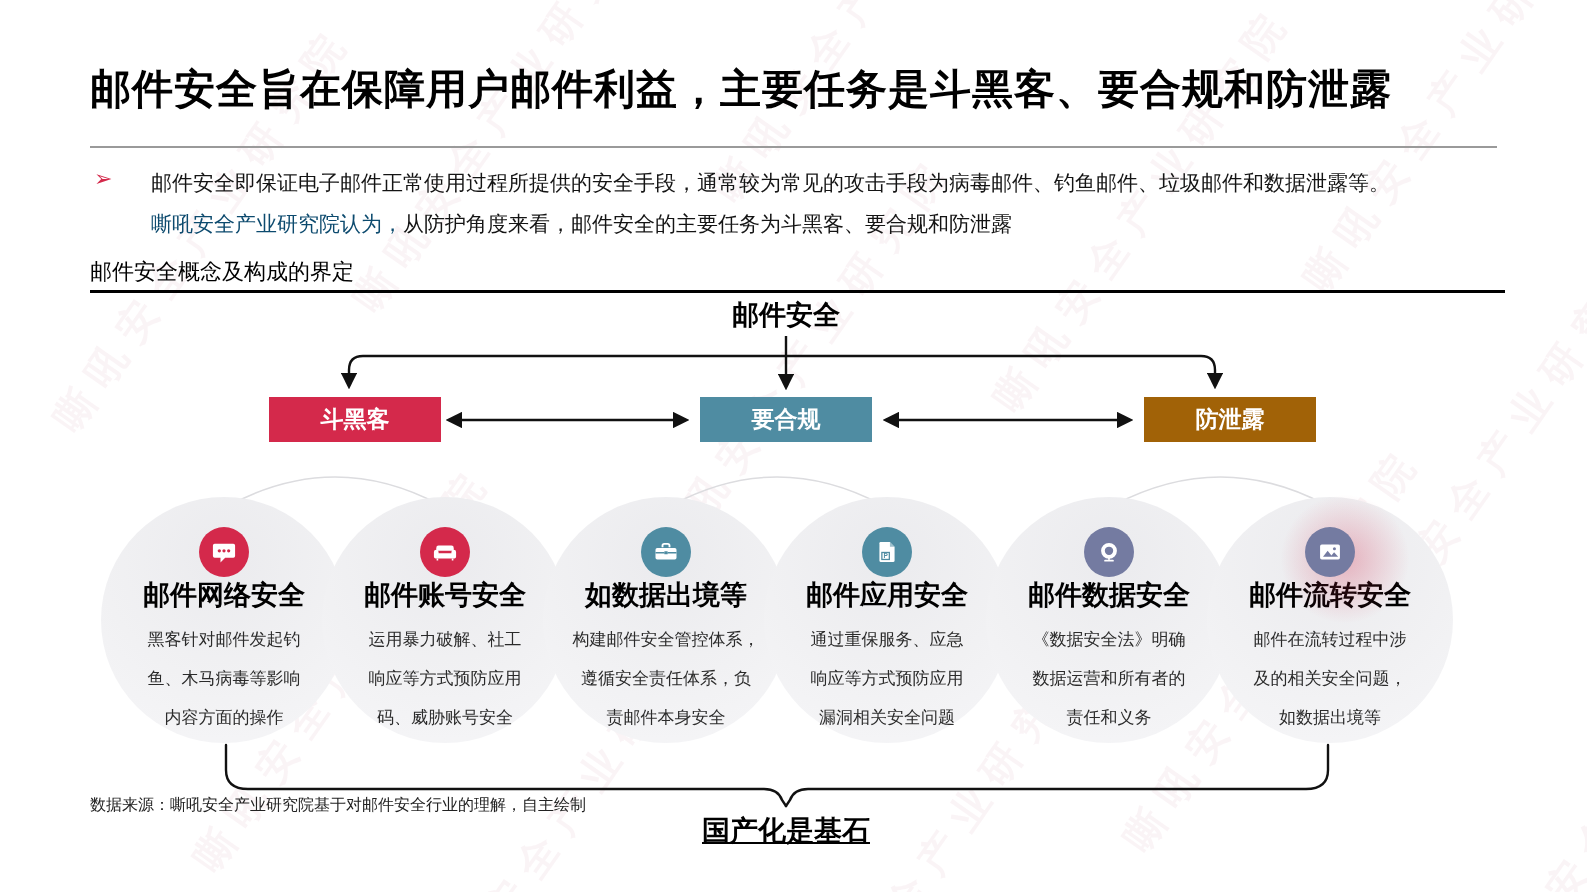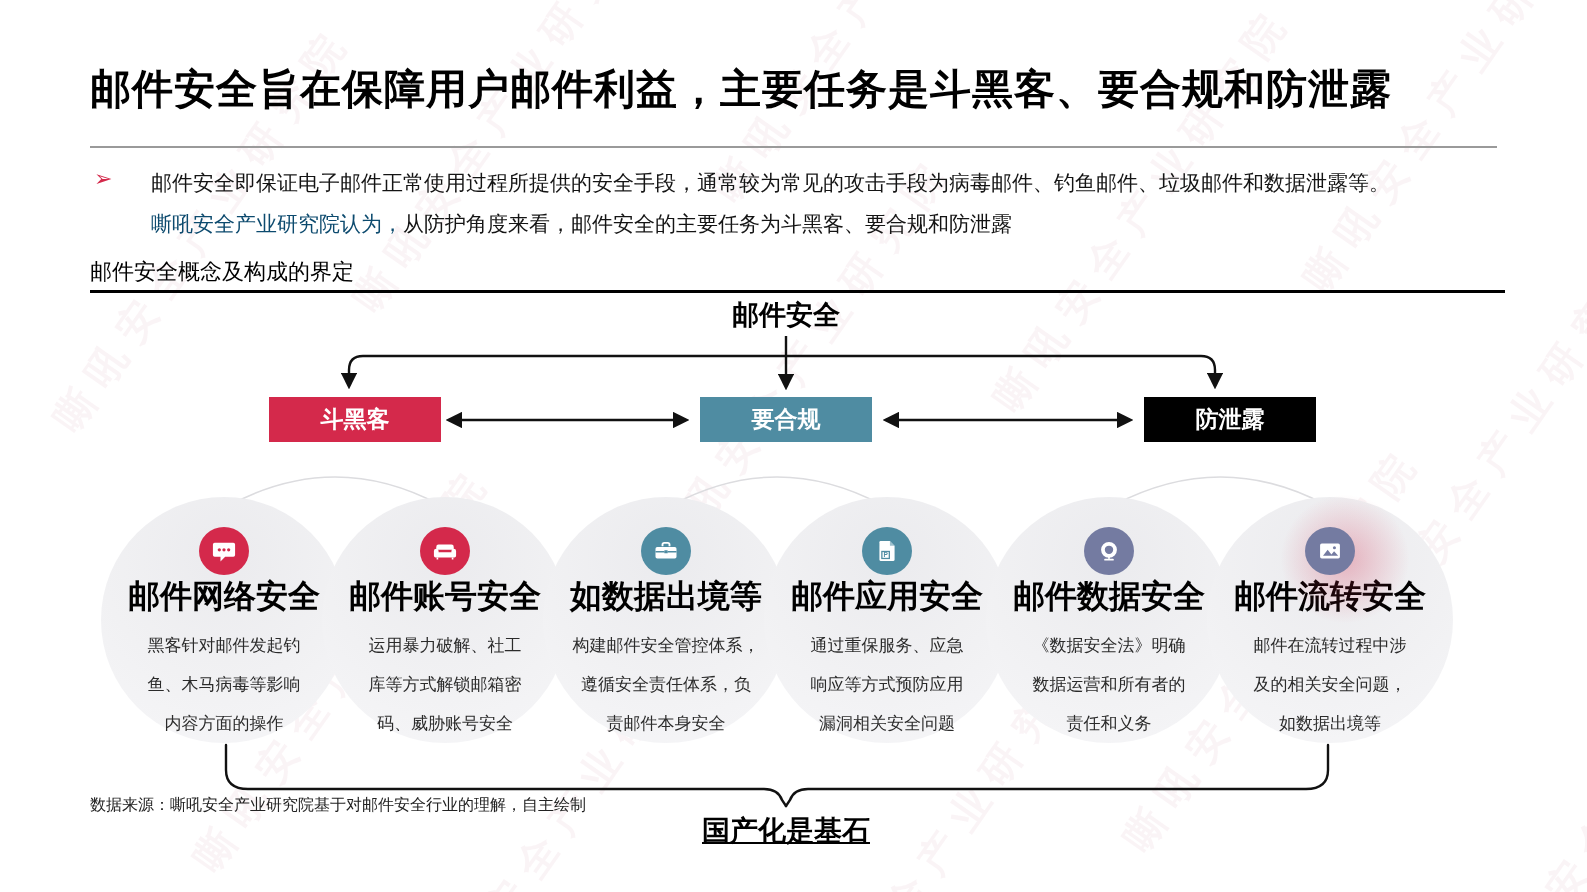--- a/index.html
+++ b/index.html
@@ -32,21 +32,21 @@
   #branch-0 { left:269px; } #branch-1 { left:700px; } #branch-2 { left:1144px; }
 
   .card { position:absolute; top:497px; width:246px; height:246px; border-radius:50%;
           background:radial-gradient(circle at 50% 25%, #ebebee 0%, #f1f1f3 55%, #f6f6f8 100%);
           z-index:2; display:flex; flex-direction:column; align-items:center; }
   #card-0 { left:101px; } #card-1 { left:322px; } #card-2 { left:543px; }
   #card-3 { left:764px; } #card-4 { left:986px; } #card-5 { left:1207px; }
 
   .icon-badge { margin-top:30px; width:50px; height:50px; border-radius:50%;
                 display:flex; align-items:center; justify-content:center; position:relative; z-index:1; }
-  .card-title { margin-top:0; font-size:32px; font-weight:800; color:#000; }
+  .card-title { margin-top:0; font-size:27px; font-weight:800; color:#000; }
   .card-desc  { margin-top:7px; font-size:17px; line-height:39px; color:#2b2b2b; text-align:center; white-space:pre-line; }
   .glow { position:absolute; left:68px; top:-8px; width:140px; height:140px; border-radius:50%;
           background:radial-gradient(circle, rgba(212,41,75,0.30) 0%, rgba(212,41,75,0) 65%); z-index:0; }
 
   .foundation-label { position:absolute; left:660px; top:812px; width:252px; text-align:center;
                       font-size:28px; font-weight:900; color:#000; z-index:2;text-decoration:underline; }
   .source-note { position:absolute; left:90px; top:795px; font-size:16px; color:#222; z-index:2; }
 </style>
 </head>
 <body>
@@ -99,21 +99,21 @@
     <path d="M449 420 L686 420" stroke="#111" stroke-width="2.4" fill="none" marker-start="url(#arw)" marker-end="url(#arw)"></path>
     <path d="M886 420 L1130 420" stroke="#111" stroke-width="2.4" fill="none" marker-start="url(#arw)" marker-end="url(#arw)"></path>
 
     <path d="M226 745 L226 770 Q226 789 248 789 L764 789 Q778 789 782 800 L786 806" stroke="#111" stroke-width="2.4" fill="none" stroke-linecap="round"></path>
     <path d="M1328 745 L1328 770 Q1328 789 1306 789 L808 789 Q794 789 790 800 L786 806" stroke="#111" stroke-width="2.4" fill="none" stroke-linecap="round"></path>
   </svg>
 
   <div class="root-label">邮件安全</div>
   <div class="branch-box" id="branch-0" style="background: rgb(212, 41, 75);">斗黑客</div>
   <div class="branch-box" id="branch-1" style="background: rgb(79, 140, 162);">要合规</div>
-  <div class="branch-box" id="branch-2" style="background: #000000;">防泄露</div>
+  <div class="branch-box" id="branch-2" style="background: #a16207;">防泄露</div>
 
   <div class="card" id="card-0">
     <div class="icon-badge" style="background: rgb(212, 41, 75); color: rgb(212, 41, 75);">
       <svg viewBox="0 0 24 24" width="28" height="28">
         <path fill="#fff" d="M4 5h16a1.5 1.5 0 0 1 1.5 1.5v9A1.5 1.5 0 0 1 20 17h-7l-4 4v-4H4a1.5 1.5 0 0 1-1.5-1.5v-9A1.5 1.5 0 0 1 4 5z"></path>
         <circle cx="8" cy="11" r="1.4" fill="currentColor"></circle>
         <circle cx="12" cy="11" r="1.4" fill="currentColor"></circle>
         <circle cx="16" cy="11" r="1.4" fill="currentColor"></circle>
       </svg>
     </div>
@@ -126,21 +126,21 @@
   <div class="card" id="card-1">
     <div class="icon-badge" style="background: rgb(212, 41, 75); color: rgb(212, 41, 75);">
       <svg viewBox="0 0 24 24" width="28" height="28">
         <path fill="#fff" d="M6.5 6.5h11a2 2 0 0 1 2 2V11h-15V8.5a2 2 0 0 1 2-2z"></path>
         <path fill="#fff" d="M4.5 10a2 2 0 0 1 2 2v1h11v-1a2 2 0 0 1 4 0v4a1.5 1.5 0 0 1-1.5 1.5H4A1.5 1.5 0 0 1 2.5 16v-4a2 2 0 0 1 2-2z"></path>
         <path stroke="#fff" stroke-width="1.4" d="M5.5 17.5v1.8M18.5 17.5v1.8"></path>
       </svg>
     </div>
     <div class="card-title">邮件账号安全</div>
     <div class="card-desc">运用暴力破解、社工
-库等方式解锁邮箱密
+响应等方式预防应用
 码、威胁账号安全</div>
   </div>
 
   <div class="card" id="card-2">
     <div class="icon-badge" style="background: rgb(79, 140, 162); color: rgb(79, 140, 162);">
       <svg viewBox="0 0 24 24" width="28" height="28">
         <path fill="#fff" d="M4.5 8.5h15A1.5 1.5 0 0 1 21 10v7a1.5 1.5 0 0 1-1.5 1.5h-15A1.5 1.5 0 0 1 3 17v-7a1.5 1.5 0 0 1 1.5-1.5z"></path>
         <path fill="none" stroke="#fff" stroke-width="1.6" d="M9 8V6.5A1.5 1.5 0 0 1 10.5 5h3A1.5 1.5 0 0 1 15 6.5V8"></path>
         <path stroke="currentColor" stroke-width="1.2" fill="none" d="M3 12.7h7.5M13.5 12.7H21"></path>
         <rect x="10.5" y="11.4" width="3" height="2.6" rx="0.5" fill="currentColor"></rect>

